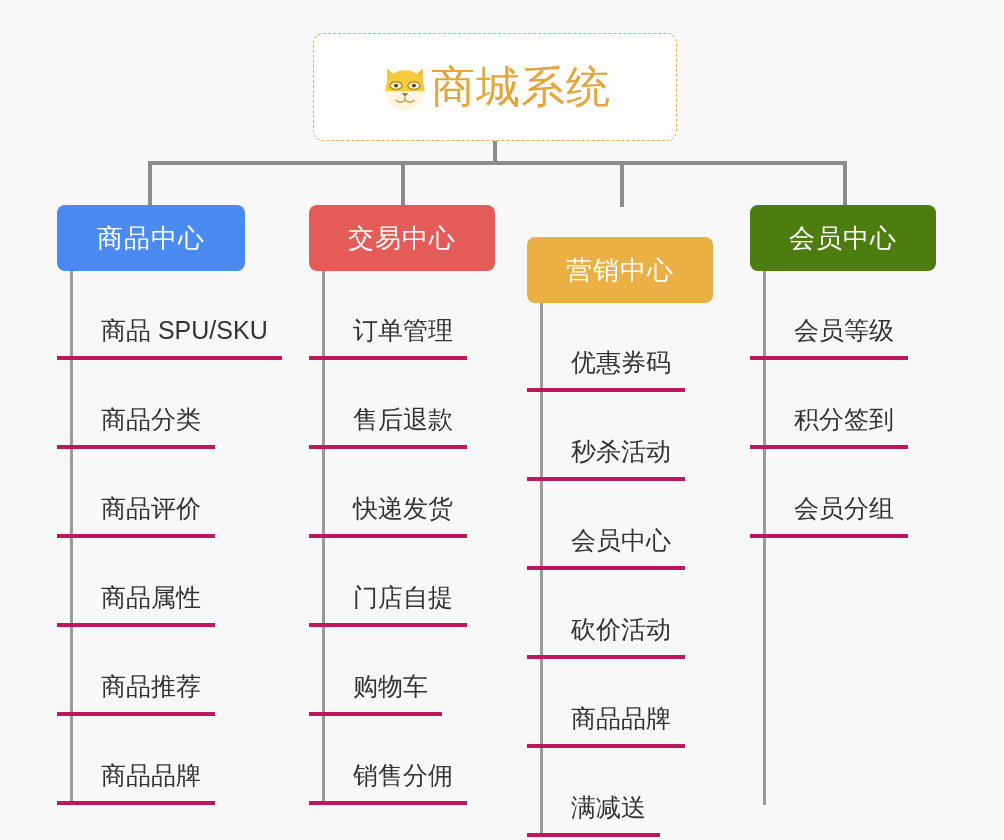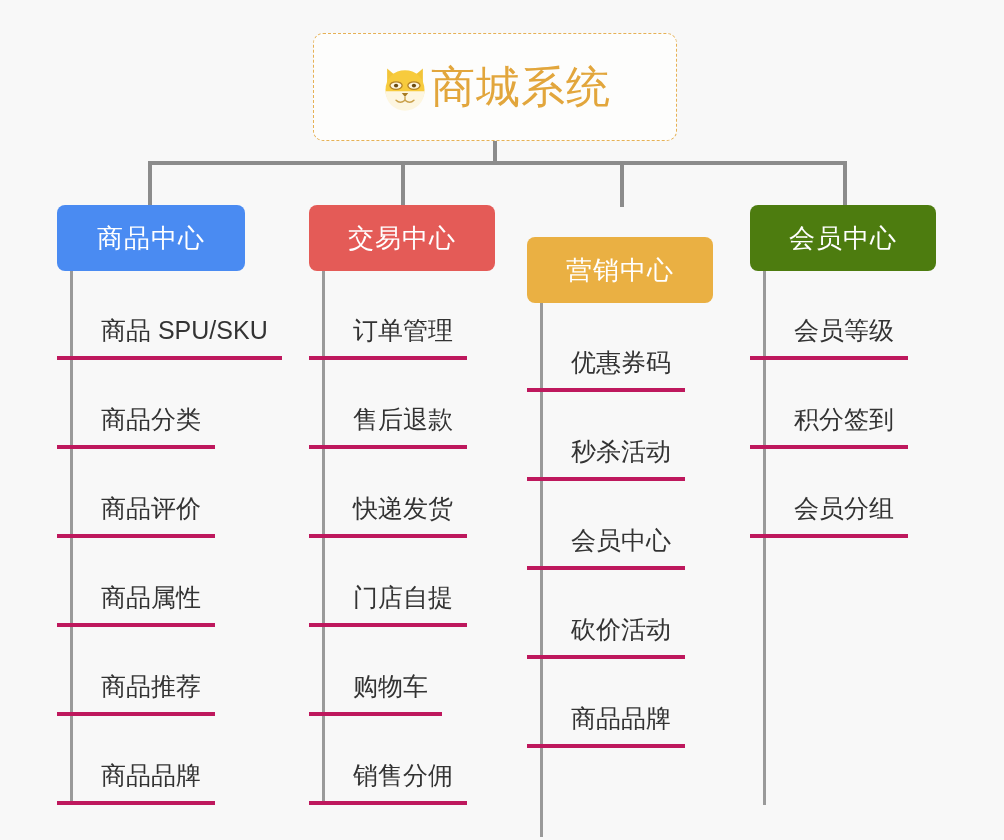--- a/index.html
+++ b/index.html
@@ -201,20 +201,23 @@
       </div>
       <div class="leaf">
         <div class="leaf-inner"><span class="leaf-label">会员中心</span></div>
       </div>
       <div class="leaf">
         <div class="leaf-inner"><span class="leaf-label">砍价活动</span></div>
       </div>
       <div class="leaf">
         <div class="leaf-inner"><span class="leaf-label">商品品牌</span></div>
       </div>
+      <div class="leaf">
+        <div class="leaf-inner"><span class="leaf-label">满减送</span></div>
+      </div>
     </div>
   </div>
 
   <div class="branch" style="left:750px; width:186px;">
     <div class="branch-header" style="background: #4d7c0f;">会员中心</div>
     <div class="branch-body">
       <div class="spine" style="left: 13px; height: 534px;"></div>
       <div class="leaf">
         <div class="leaf-inner"><span class="leaf-label">会员等级</span></div>
       </div>

